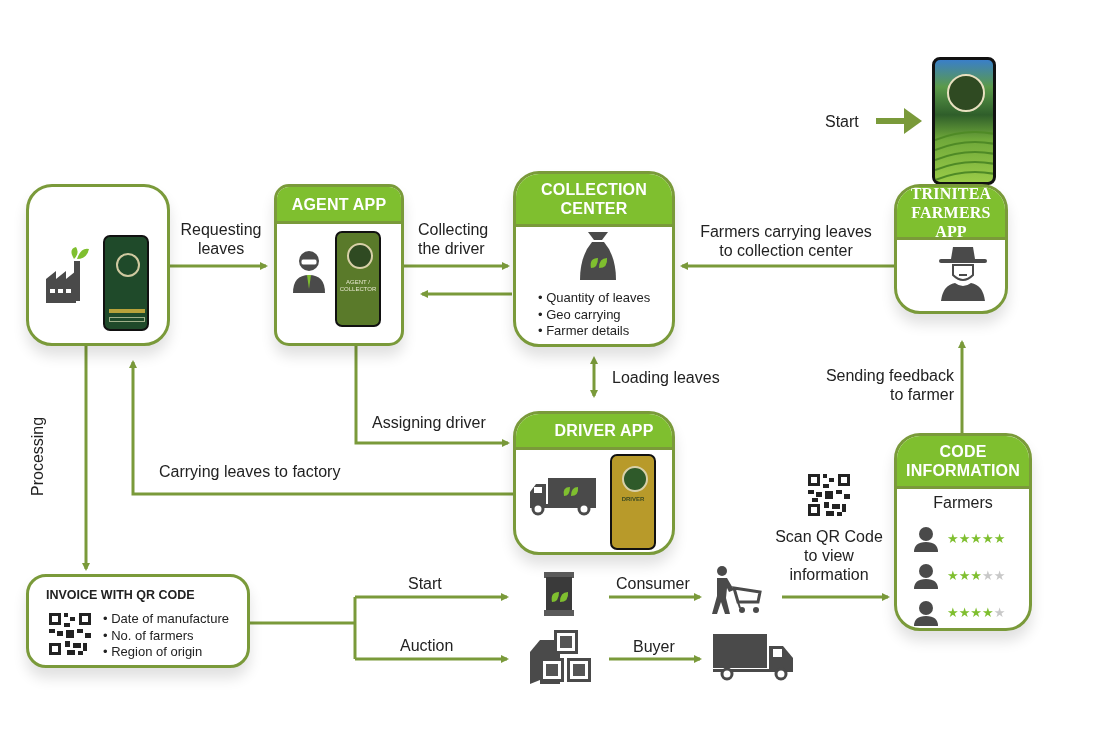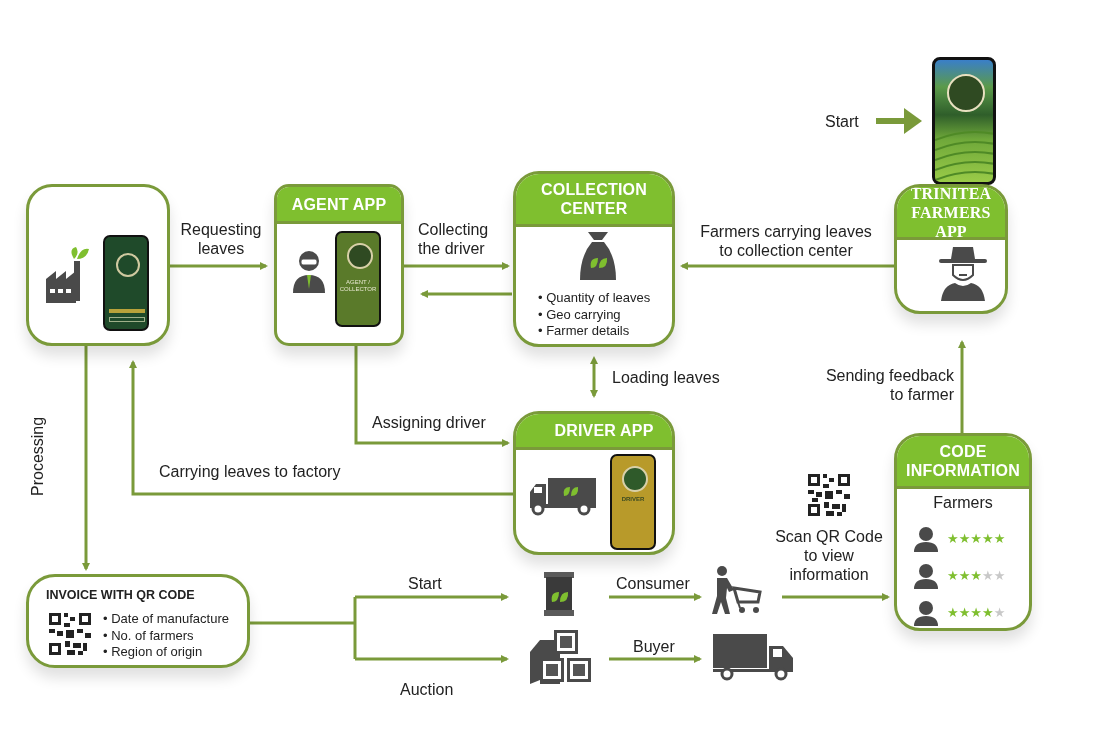--- a/index.html
+++ b/index.html
@@ -238,21 +238,21 @@
       <div style="display: flex; align-items: center; height: 37px;">
         <svg width="26" height="26">
           <circle cx="13" cy="8" r="7" fill="#4a4a4a"></circle>
           <path d="M1,26 Q1,16 13,16 Q25,16 25,26 z" fill="#4a4a4a"></path>
         </svg>
         <div style="margin-left: 8px; font-size: 13px; letter-spacing: 0px; line-height: 13px;"><span style="color: rgb(127, 191, 47);">★</span><span style="color: rgb(127, 191, 47);">★</span><span style="color: rgb(127, 191, 47);">★</span><span style="color: rgb(127, 191, 47);">★</span><span style="color: rgb(200, 200, 200);">★</span></div>
       </div>
     </div>
 </div>
 
-<div class="card" style="left:26px;top:574px;width:224px;height:94px;border-radius:29px;">
+<div class="card" style="left:26px;top:574px;width:224px;height:94px;border-radius:20px;">
   <div class="abs" style="left:17px;top:11px;font-size:12.5px;font-weight:bold;color:#222;">INVOICE WITH QR CODE</div>
   <svg class="abs" style="left:20px;top:36px;" width="42" height="42">
     <rect x="0" y="0" width="12" height="12" fill="#222"></rect>
       <rect x="3" y="3" width="6" height="6" fill="#fff"></rect>
     <rect x="30" y="0" width="12" height="12" fill="#222"></rect>
       <rect x="33" y="3" width="6" height="6" fill="#fff"></rect>
     <rect x="0" y="30" width="12" height="12" fill="#222"></rect>
       <rect x="3" y="33" width="6" height="6" fill="#fff"></rect>
     <g fill="#222">
         <rect x="15" y="0" width="4" height="4"></rect>
@@ -271,21 +271,21 @@
       </g>
   </svg>
   <div class="bullets" style="left:74px;top:34px;">
     <div>Date of manufacture</div>
     <div>No. of farmers</div>
     <div>Region of origin</div>
   </div>
 </div>
 
 <div class="lbl" style="left:408px;top:574px;">Start</div>
-<div class="lbl" style="left:400px;top:636px;margin-top:44px;">Auction</div>
+<div class="lbl" style="left:400px;top:636px;">Auction</div>
 
 <svg class="abs" style="left:544px;top:572px;" width="30" height="44">
   <rect x="0" y="0" width="30" height="6" fill="#5a5a5a"></rect>
   <rect x="2" y="5" width="26" height="34" fill="#3a3a3a"></rect>
   <rect x="0" y="38" width="30" height="6" fill="#5a5a5a"></rect>
   <path d="M8,30 q-2,-10 7,-10 q0,10 -7,10z M16,30 q0,-10 8,-10 q1,10 -8,10z" fill="#7fbf2f"></path>
 </svg>
 
 <svg class="abs" style="left:530px;top:630px;" width="64" height="54">
   <path d="M0,22 L10,10 L10,50 L0,54 z" fill="#4a4a4a"></path>

